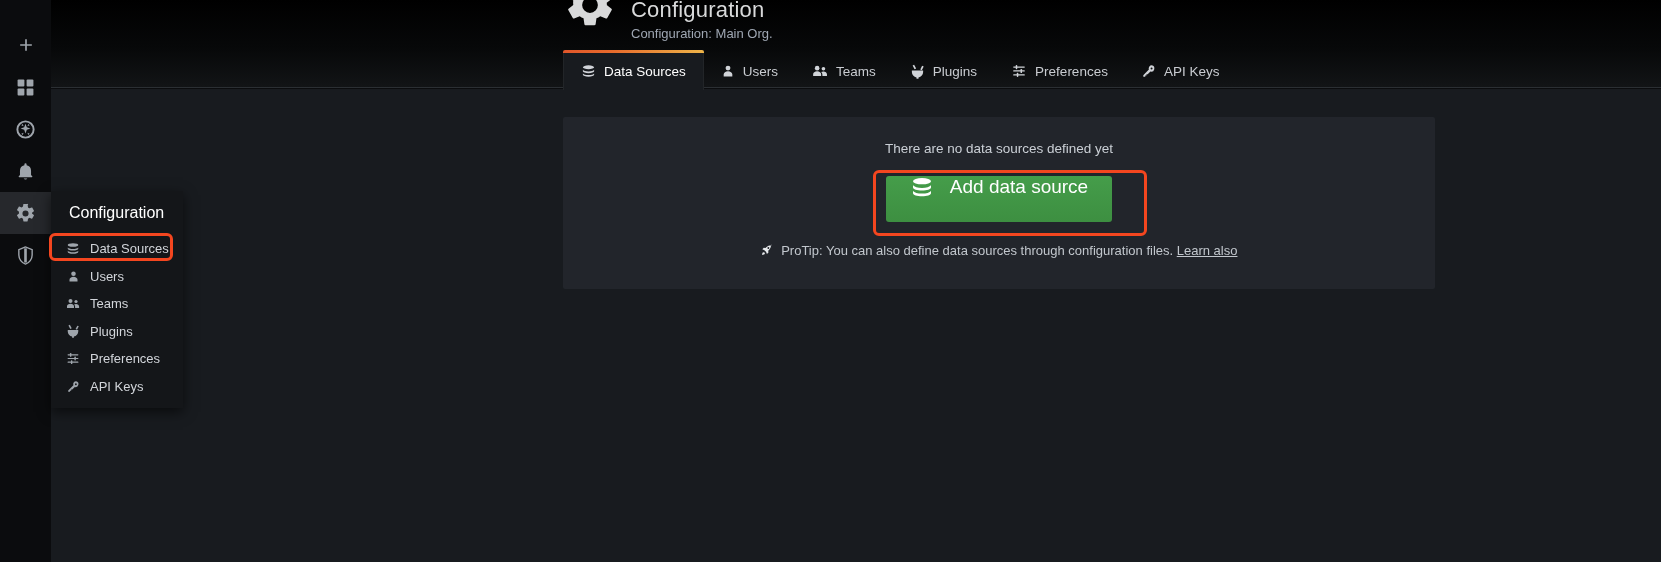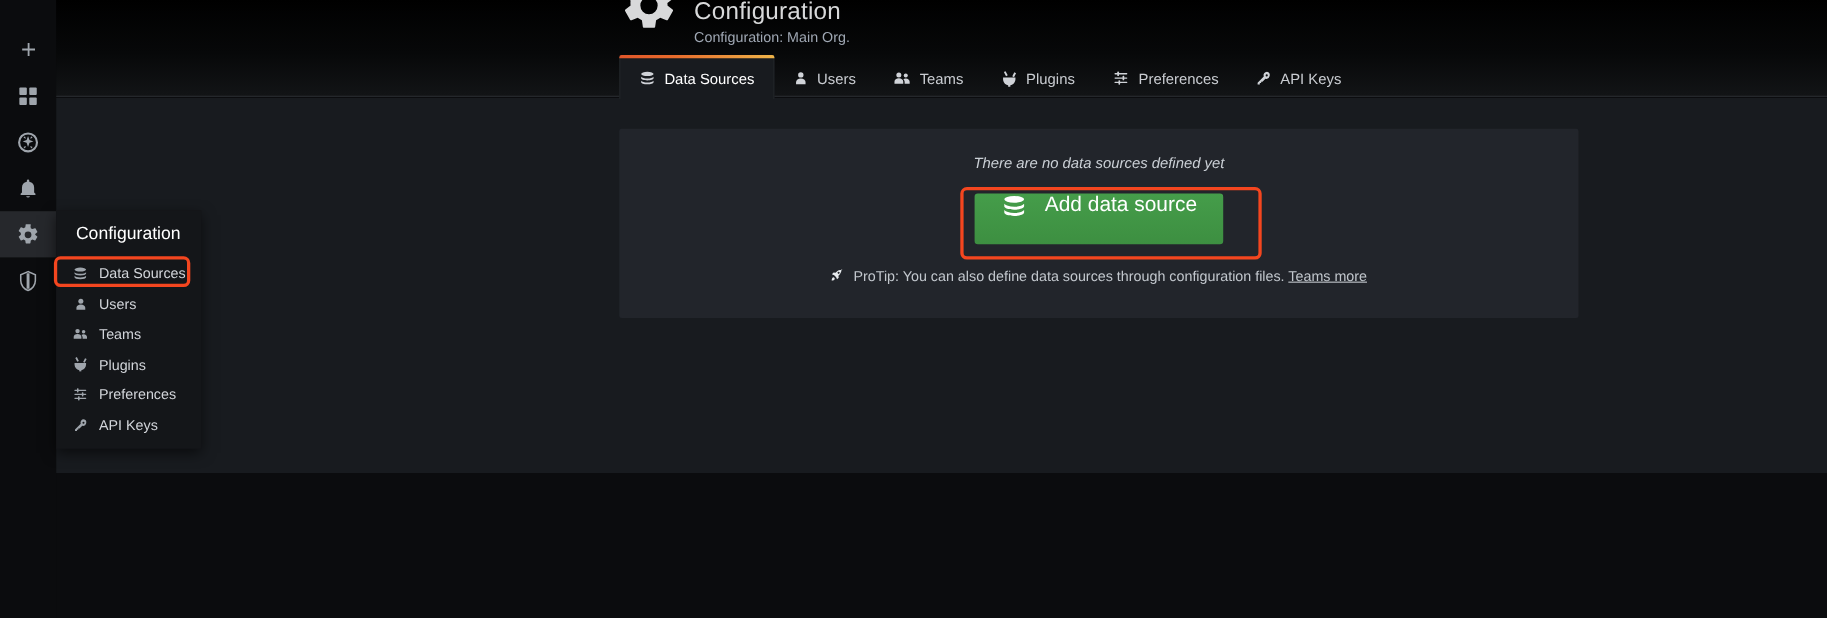--- a/index.html
+++ b/index.html
@@ -2,21 +2,21 @@
 <html><head>
 <meta charset="utf-8">
 <style>
   * { box-sizing: border-box; margin: 0; padding: 0; }
   html, body {
     width: 1661px; height: 562px;
     background: #0b0c0e;
     font-family: "Liberation Sans", sans-serif;
     overflow: hidden;
   }
-  #app { position: relative; width: 1661px; height: 430px; }
+  #app { position: relative; width: 1661px; height: 562px; }
 
   
   .header-strip {
     position: absolute; left: 51px; top: 0; right: 0; height: 88px;
     background: linear-gradient(180deg, #000000 0%, #070809 55%, #121416 100%);
     border-bottom: 1px solid #2b2f33;
   }
   .header-inner {
     position: absolute; left: 512px; top: -22px;
     display: flex; align-items: flex-start; gap: 14px;
@@ -81,21 +81,21 @@
   }
 
   
   .panel {
     position: absolute; left: 563px; top: 117px;
     width: 872px; height: 172px;
     background: #22252b;
     border-radius: 2px;
   }
   .panel-empty-text {
-    text-align: center; font-style: italic;
+    text-align: center; 
     font-size: 13.5px; color: #cbd0d6;
     margin-top: 24px;
   }
   .btn-wrap {
     display: flex; justify-content: center; margin-top: 20px;
   }
   .btn-add {
     display: inline-flex; align-items: flex-start; gap: 16px;
     background: linear-gradient(180deg, #459d4a 0%, #3d8f41 100%);
     color: #ffffff; border: none; border-radius: 3px;
@@ -296,21 +296,21 @@
       </button>
     </div>
     <div class="protip">
       <span class="rocket">
         <svg width="12" height="12" viewBox="0 0 24 24" fill="#e8ebee" style="vertical-align:-1px">
           <path d="M21.6 2.4c-4.2-.4-8.2 1.2-11 4l-1.6 1.6-3.4-.5-3 3 4.1 1.9 3.3 3.3 1.9 4.1 3-3-.5-3.4 1.6-1.6c2.8-2.8 4.4-6.8 4-11zm-5.5 6.9a1.9 1.9 0 1 1 0-2.7 1.9 1.9 0 0 1 0 2.7z"></path>
           <path d="M3.6 17.1c-1.1 1.1-1.5 4.9-1.5 4.9s3.8-.4 4.9-1.5a2.4 2.4 0 0 0-3.4-3.4z"></path>
         </svg>
       </span>
       <span>ProTip: You can also define data sources through configuration files.</span>
-      <a href="#">Teams more</a>
+      <a href="#">Learn also</a>
     </div>
   </div>
 
   <div class="dropdown">
     <div class="dropdown-title">Configuration</div>
 
     <div class="dd-item">
       <span class="ddicon">
         <svg width="14" height="14" viewBox="0 0 24 24" fill="currentColor">
           <ellipse cx="12" cy="5.2" rx="9" ry="3.1"></ellipse>

